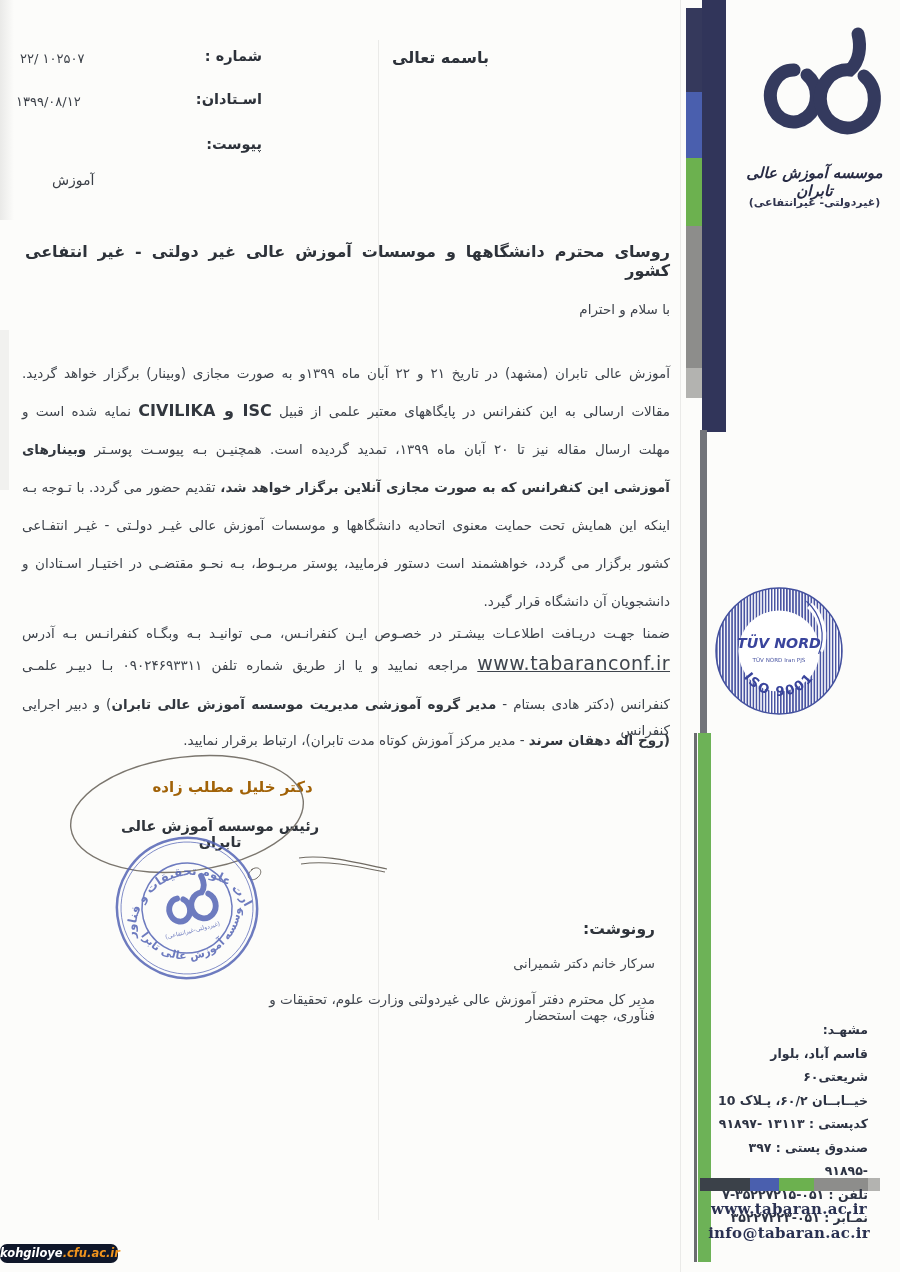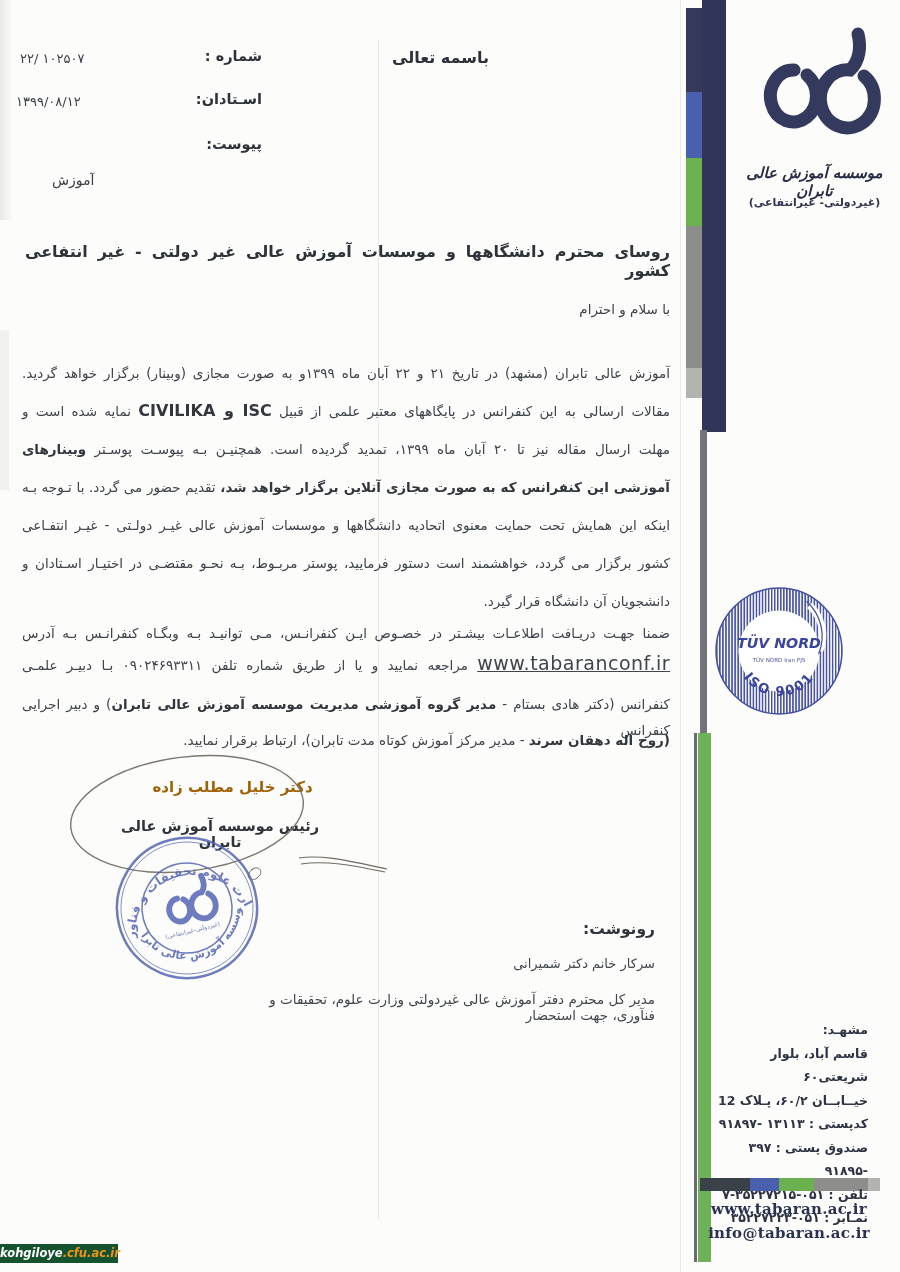--- a/index.html
+++ b/index.html
@@ -15,21 +15,21 @@
   .head{position:absolute;left:25px;width:645px;top:242px;direction:rtl;font-weight:bold;font-size:16px;color:#2e333a;text-align:justify;text-align-last:justify;}
   .lbl{position:absolute;left:182px;width:80px;direction:rtl;text-align:right;font-weight:bold;font-size:14.5px;color:#2d323a;}
   .val{position:absolute;font-size:13px;color:#3a3f47;}
   .orgname{position:absolute;left:727px;top:164px;width:175px;text-align:center;direction:rtl;font-weight:bold;font-style:italic;font-size:15px;color:#272b44;}
   .orgsub{position:absolute;left:727px;top:196px;width:175px;text-align:center;direction:rtl;font-weight:bold;font-size:11px;color:#30344e;}
   .signame{position:absolute;left:130px;top:778px;width:205px;text-align:center;direction:rtl;font-weight:bold;font-size:15px;color:#a16207;}
   .sigtitle{position:absolute;left:100px;top:818px;width:240px;text-align:center;direction:rtl;font-weight:bold;font-size:14.5px;color:#2f343b;}
   .cpl{position:absolute;left:225px;width:430px;direction:rtl;text-align:right;color:#41464e;}
   .contact{position:absolute;left:712px;top:1018px;width:156px;direction:rtl;text-align:right;font-weight:bold;font-size:12.5px;line-height:23.5px;color:#2d3343;}
   .web{position:absolute;left:703px;width:172px;text-align:center;font-family:"DejaVu Serif",serif;font-weight:bold;font-size:15px;letter-spacing:.3px;color:#2a3152;cursor:pointer;}
-  .wm{position:absolute;left:0;top:1244px;width:118px;height:19px;line-height:19px;background:#14532d;font-size:11.5px;font-weight:bold;font-style:italic;text-align:center;cursor:pointer;}
+  .wm{position:absolute;left:0;top:1244px;width:118px;height:19px;line-height:19px;background:#0f172a;font-size:11.5px;font-weight:bold;font-style:italic;text-align:center;cursor:pointer;border-radius:7px;}
   .wm .w1{color:#ffffff;} .wm .w2{color:#f0941e;}
   .artifact{position:absolute;background:rgba(110,110,110,.12);}
 </style>
 </head>
 <body>
 
 <div class="page">
 
   <div class="artifact" style="left:378px;top:40px;width:1px;height:1180px;"></div>
   <div class="artifact" style="left:680px;top:0;width:1px;height:1272px;"></div>
@@ -127,21 +127,21 @@
     <path d="M92,16 a46,46 0 0 1 12,52" stroke="#3f4da0" stroke-width="1.2" fill="none"></path>
     <text x="65" y="62" font-size="14" font-weight="bold" font-style="italic" text-anchor="middle" fill="#39449c">TÜV NORD</text>
     <text x="65" y="76" font-size="5.5" text-anchor="middle" fill="#4a55a2">TÜV NORD Iran PJS</text>
     <path id="isoArc" d="M 25,80 A 42,42 0 0 0 105,80" fill="none"></path>
     <text font-size="13" font-weight="bold" letter-spacing="2" fill="#39449c"><textPath href="#isoArc" startOffset="50%" text-anchor="middle">ISO 9001</textPath></text>
   </svg>
 
   <div class="contact">
     <div>مشهـد:</div>
     <div>قاسم آباد، بلوار شریعتی۶۰</div>
-    <div>خیــابــان ۶۰/۲، پـلاک 12</div>
+    <div>خیــابــان ۶۰/۲، پـلاک 10</div>
     <div>کدپستی : ۱۳۱۱۳ -۹۱۸۹۷</div>
     <div>صندوق پستی : ۳۹۷ -۹۱۸۹۵</div>
     <div>تلفن : ۰۵۱-۳۵۲۲۷۲۱۵-۷</div>
     <div>نمـابر : ۰۵۱-۳۵۲۲۷۲۲۳</div>
   </div>
 
   <div class="web" style="top:1200px;">www.tabaran.ac.ir</div>
   <div class="web" style="top:1224px;">info@tabaran.ac.ir</div>
 
   <div class="wm"><span class="w1">kohgiloye</span><span class="w2">.cfu.ac.ir</span></div>

